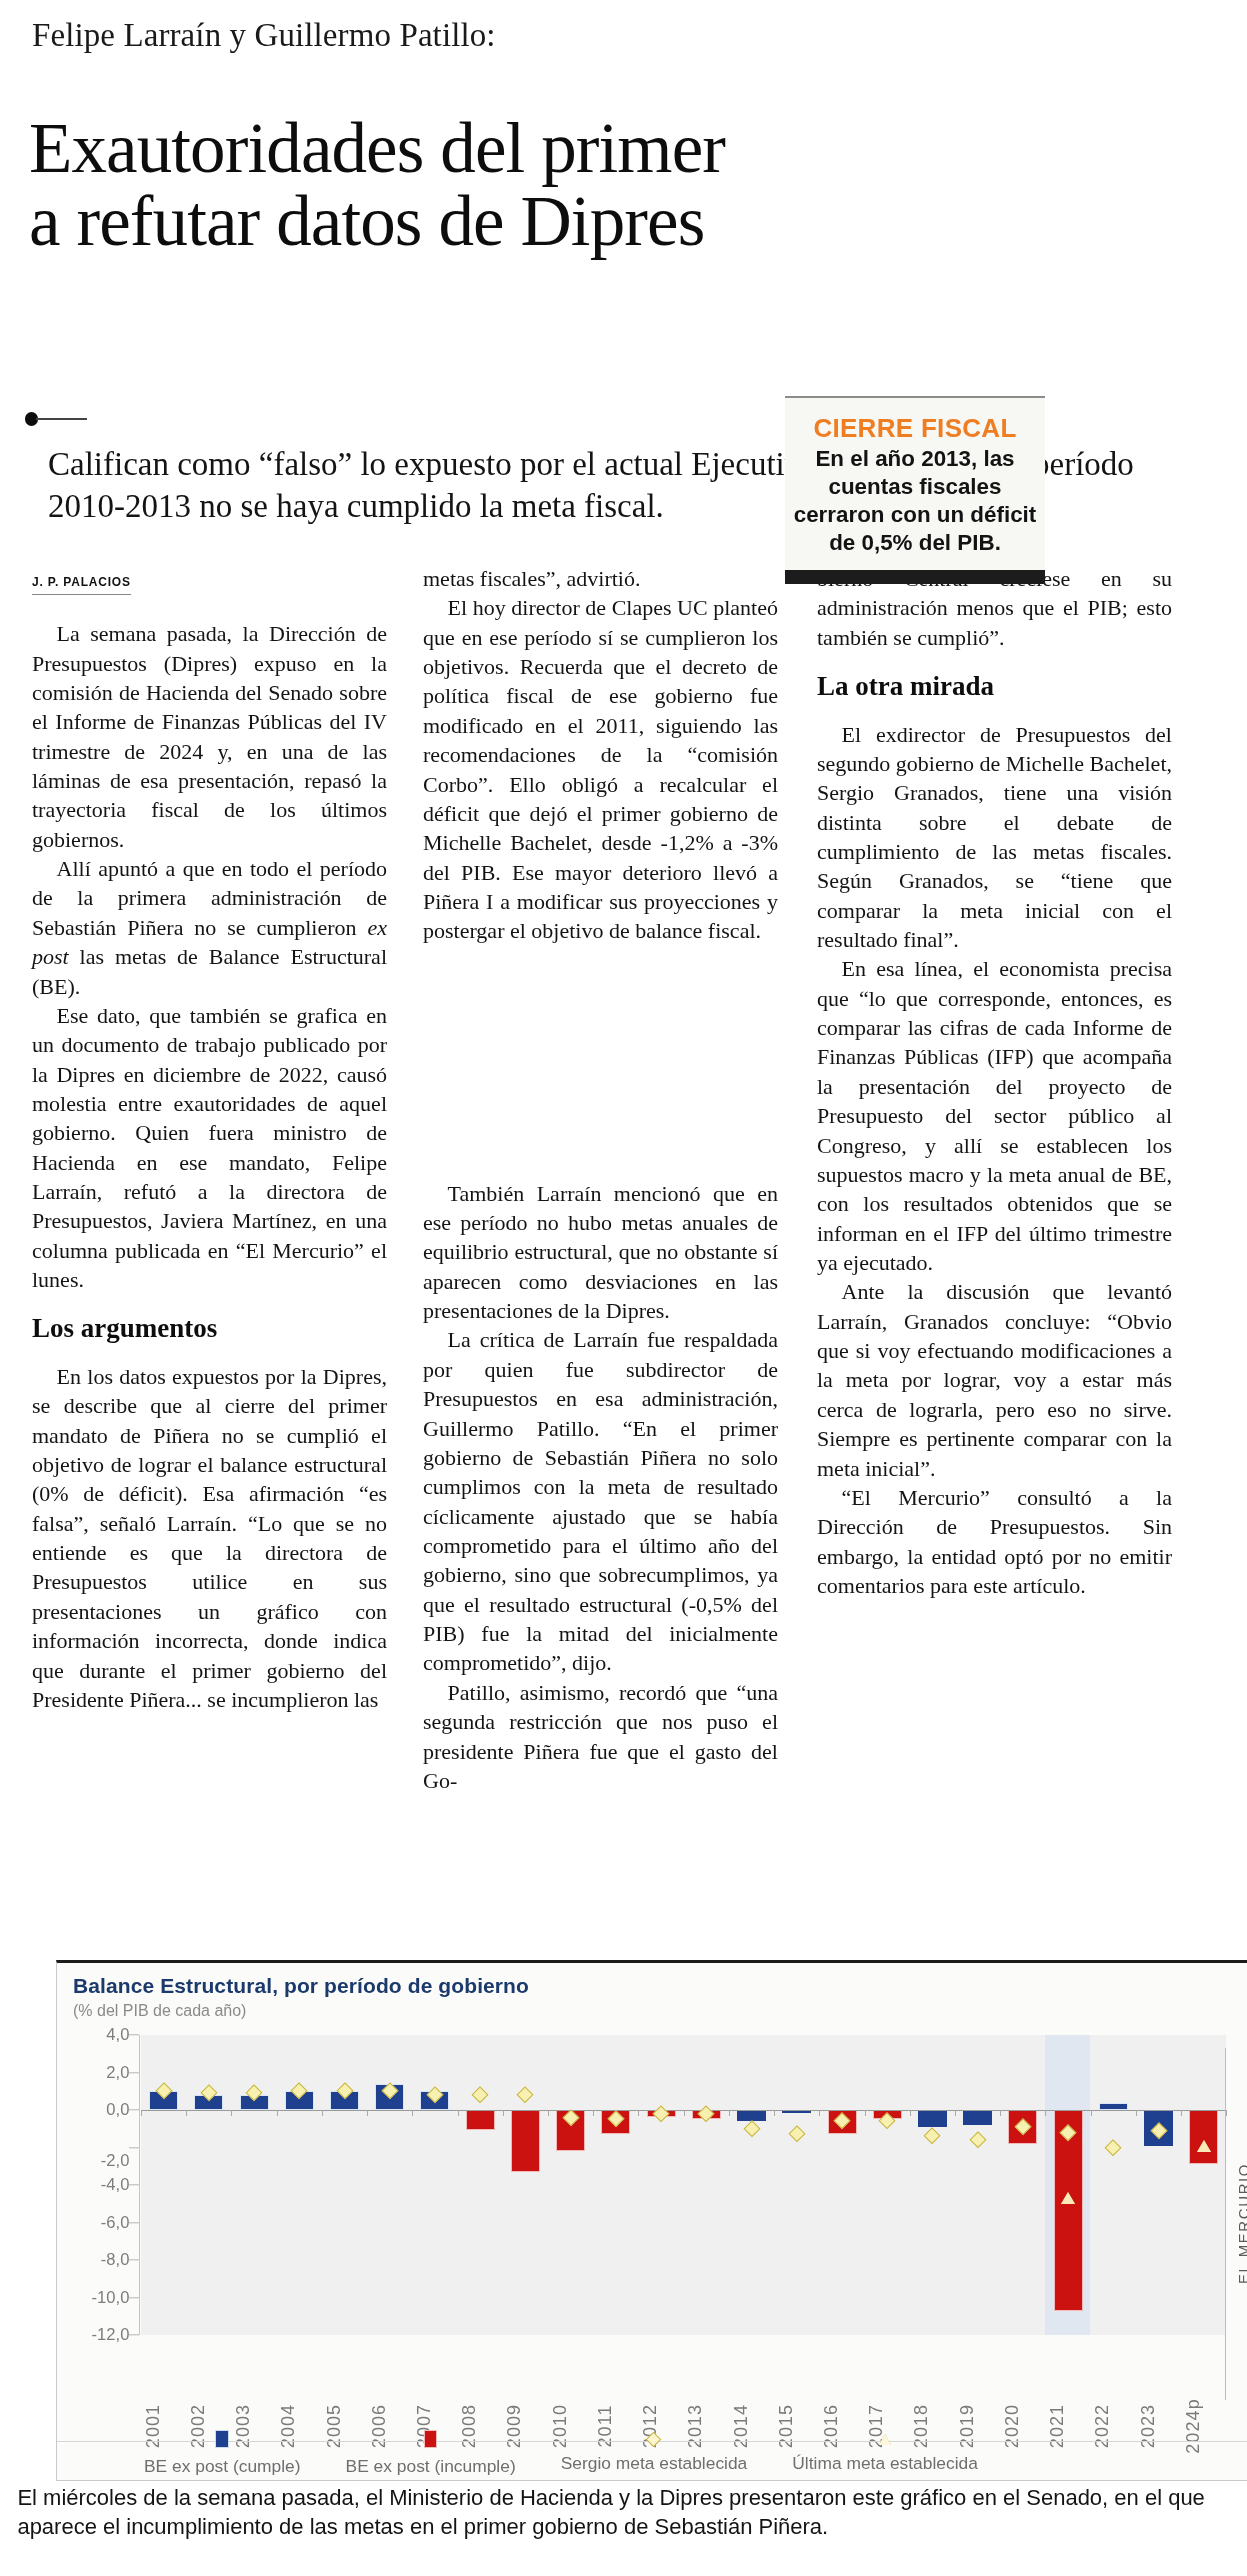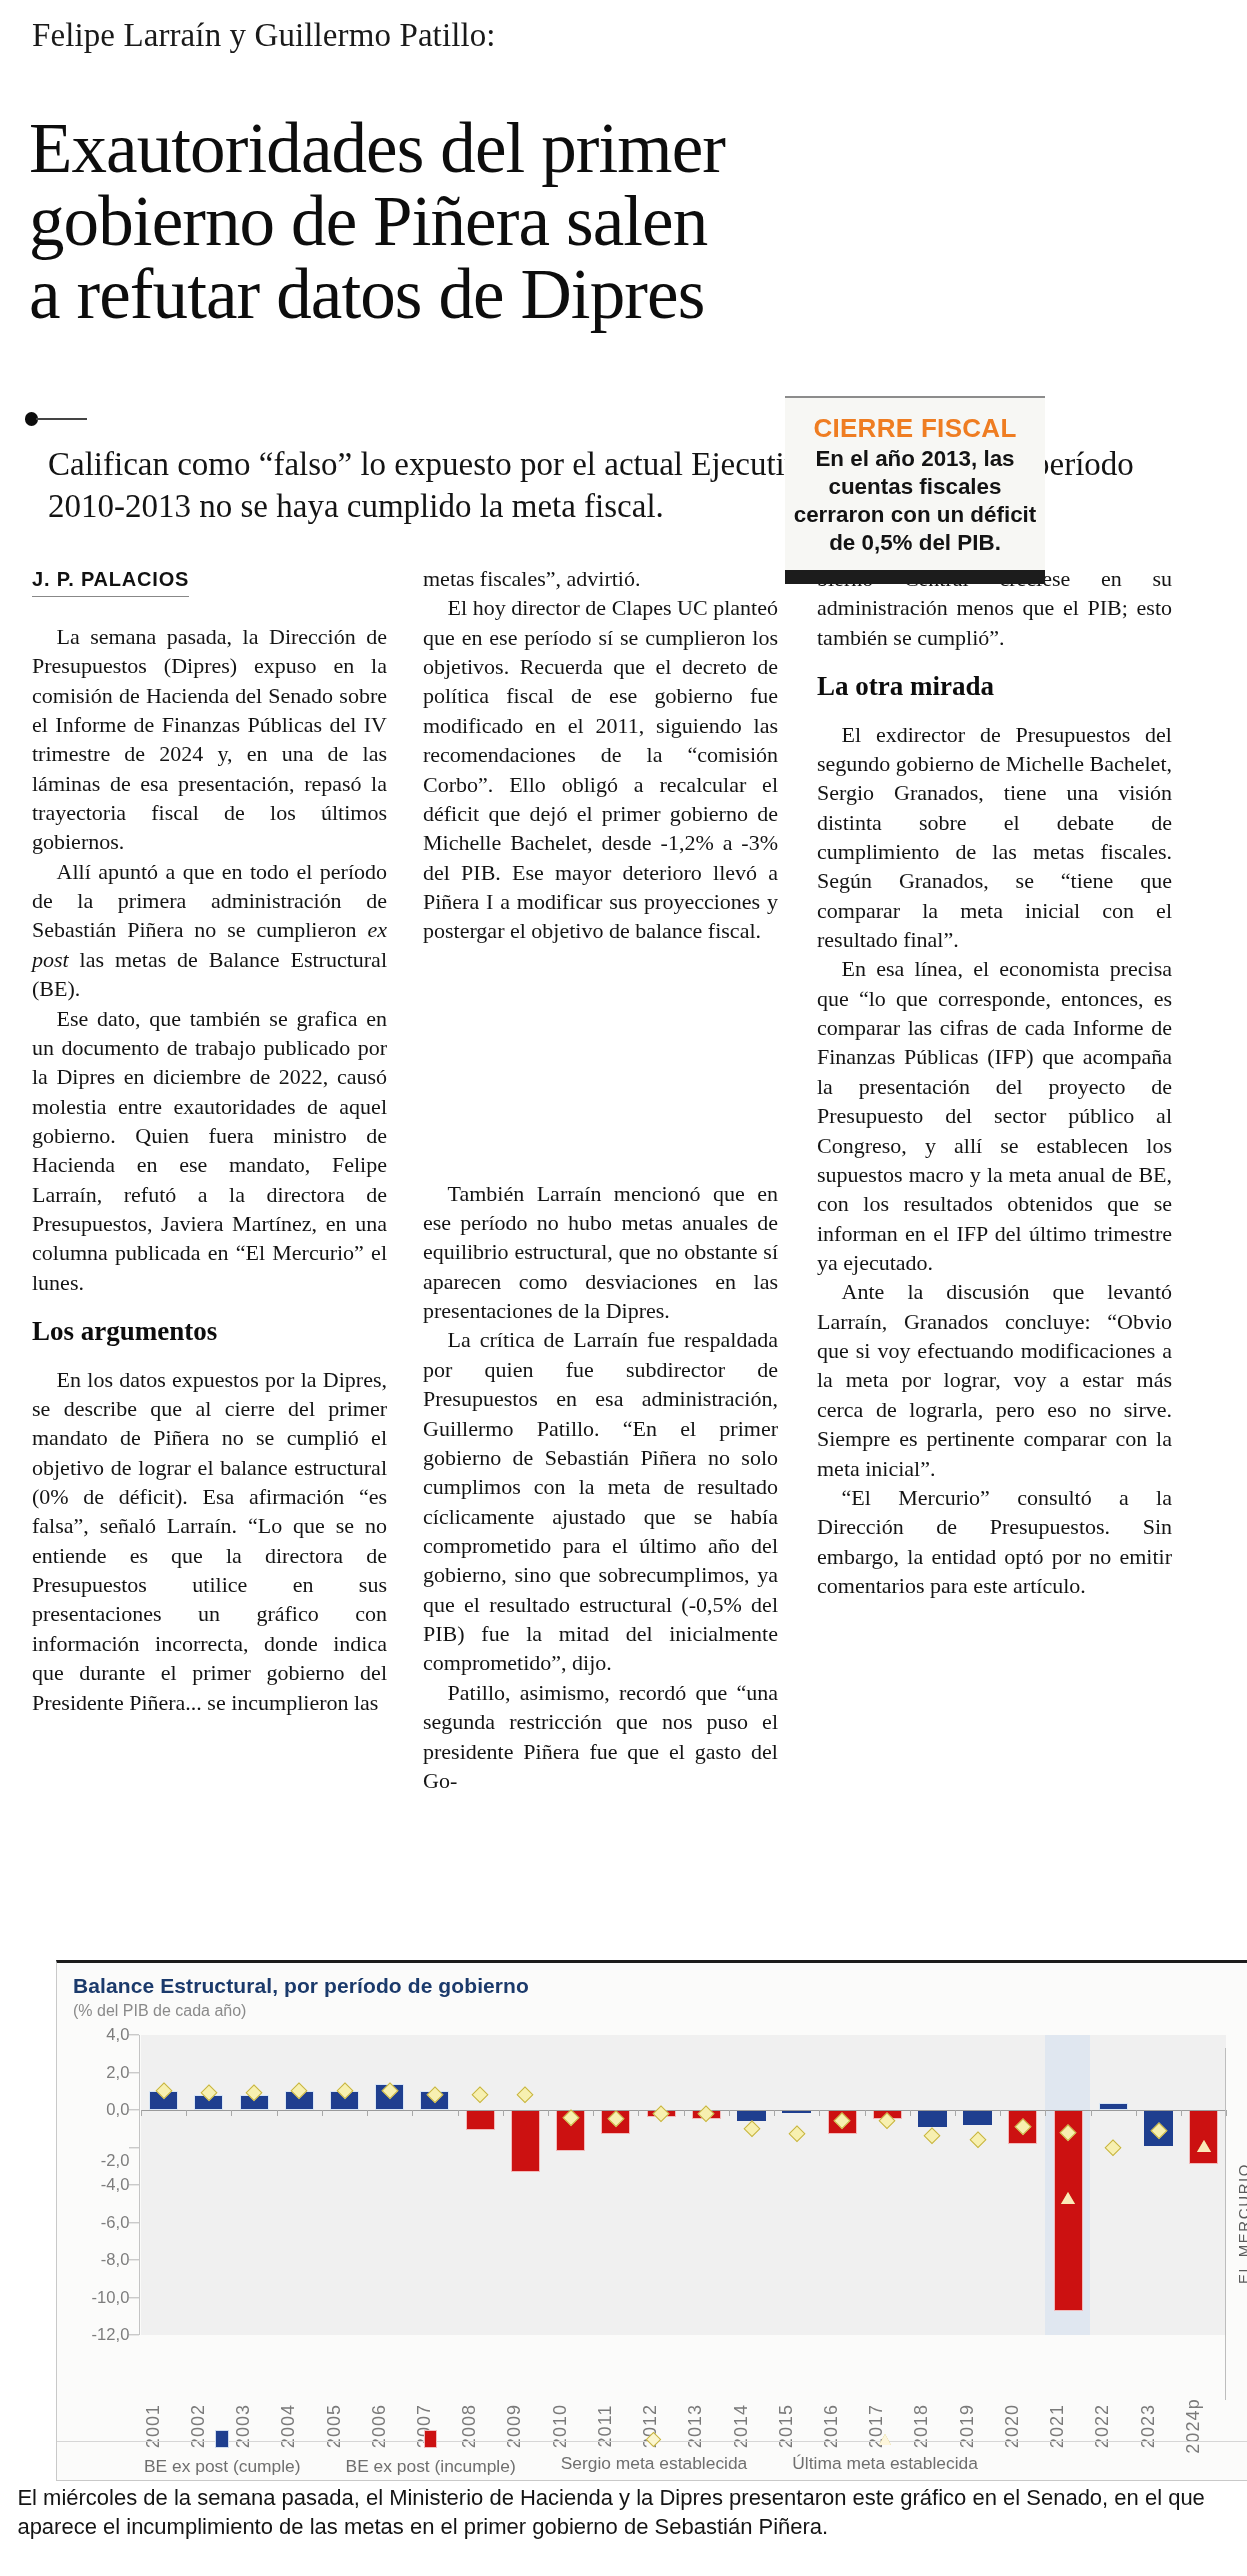--- a/index.html
+++ b/index.html
@@ -81,21 +81,21 @@
     color: #141414;
     hyphens: auto;
   }
   .col.c1 { left: 0px; }
   .col.c2 { left: 391px; }
   .col.c3 { left: 785px; }
 
   .byline {
     font-family: "Liberation Sans", sans-serif;
     font-weight: 700;
-    font-size: 20px;
+    font-size: 12px;
     letter-spacing: 0.8px;
     color: #111;
     border-bottom: 1.4px solid #888;
     display: inline-block;
     padding-bottom: 3.6px;
     margin-bottom: 24.6px;
   }
 
   .col p { margin: 0; text-indent: 24.6px; }
   .col p.noind { text-indent: 0; }
@@ -313,21 +313,20 @@
 </style>
 </head>
 <body>
 
 <div class="page">
 
   <div class="kicker">Felipe Larraín y Guillermo Patillo:</div>
 
   <h1 class="headline">
     <span class="hl">Exautoridades del primer</span>
-    <span class="hl">gobierno de Piñera salen</span>
     <span class="hl">a refutar datos de Dipres</span>
   </h1>
 
   <div class="deck-mark">
     <span class="dot"></span>
     <span class="rule"></span>
   </div>
 
   <div class="deck">Califican como “falso” lo expuesto por el actual Ejecutivo sobre que en el período 2010-2013 no se haya cumplido la meta fiscal.</div>
 

